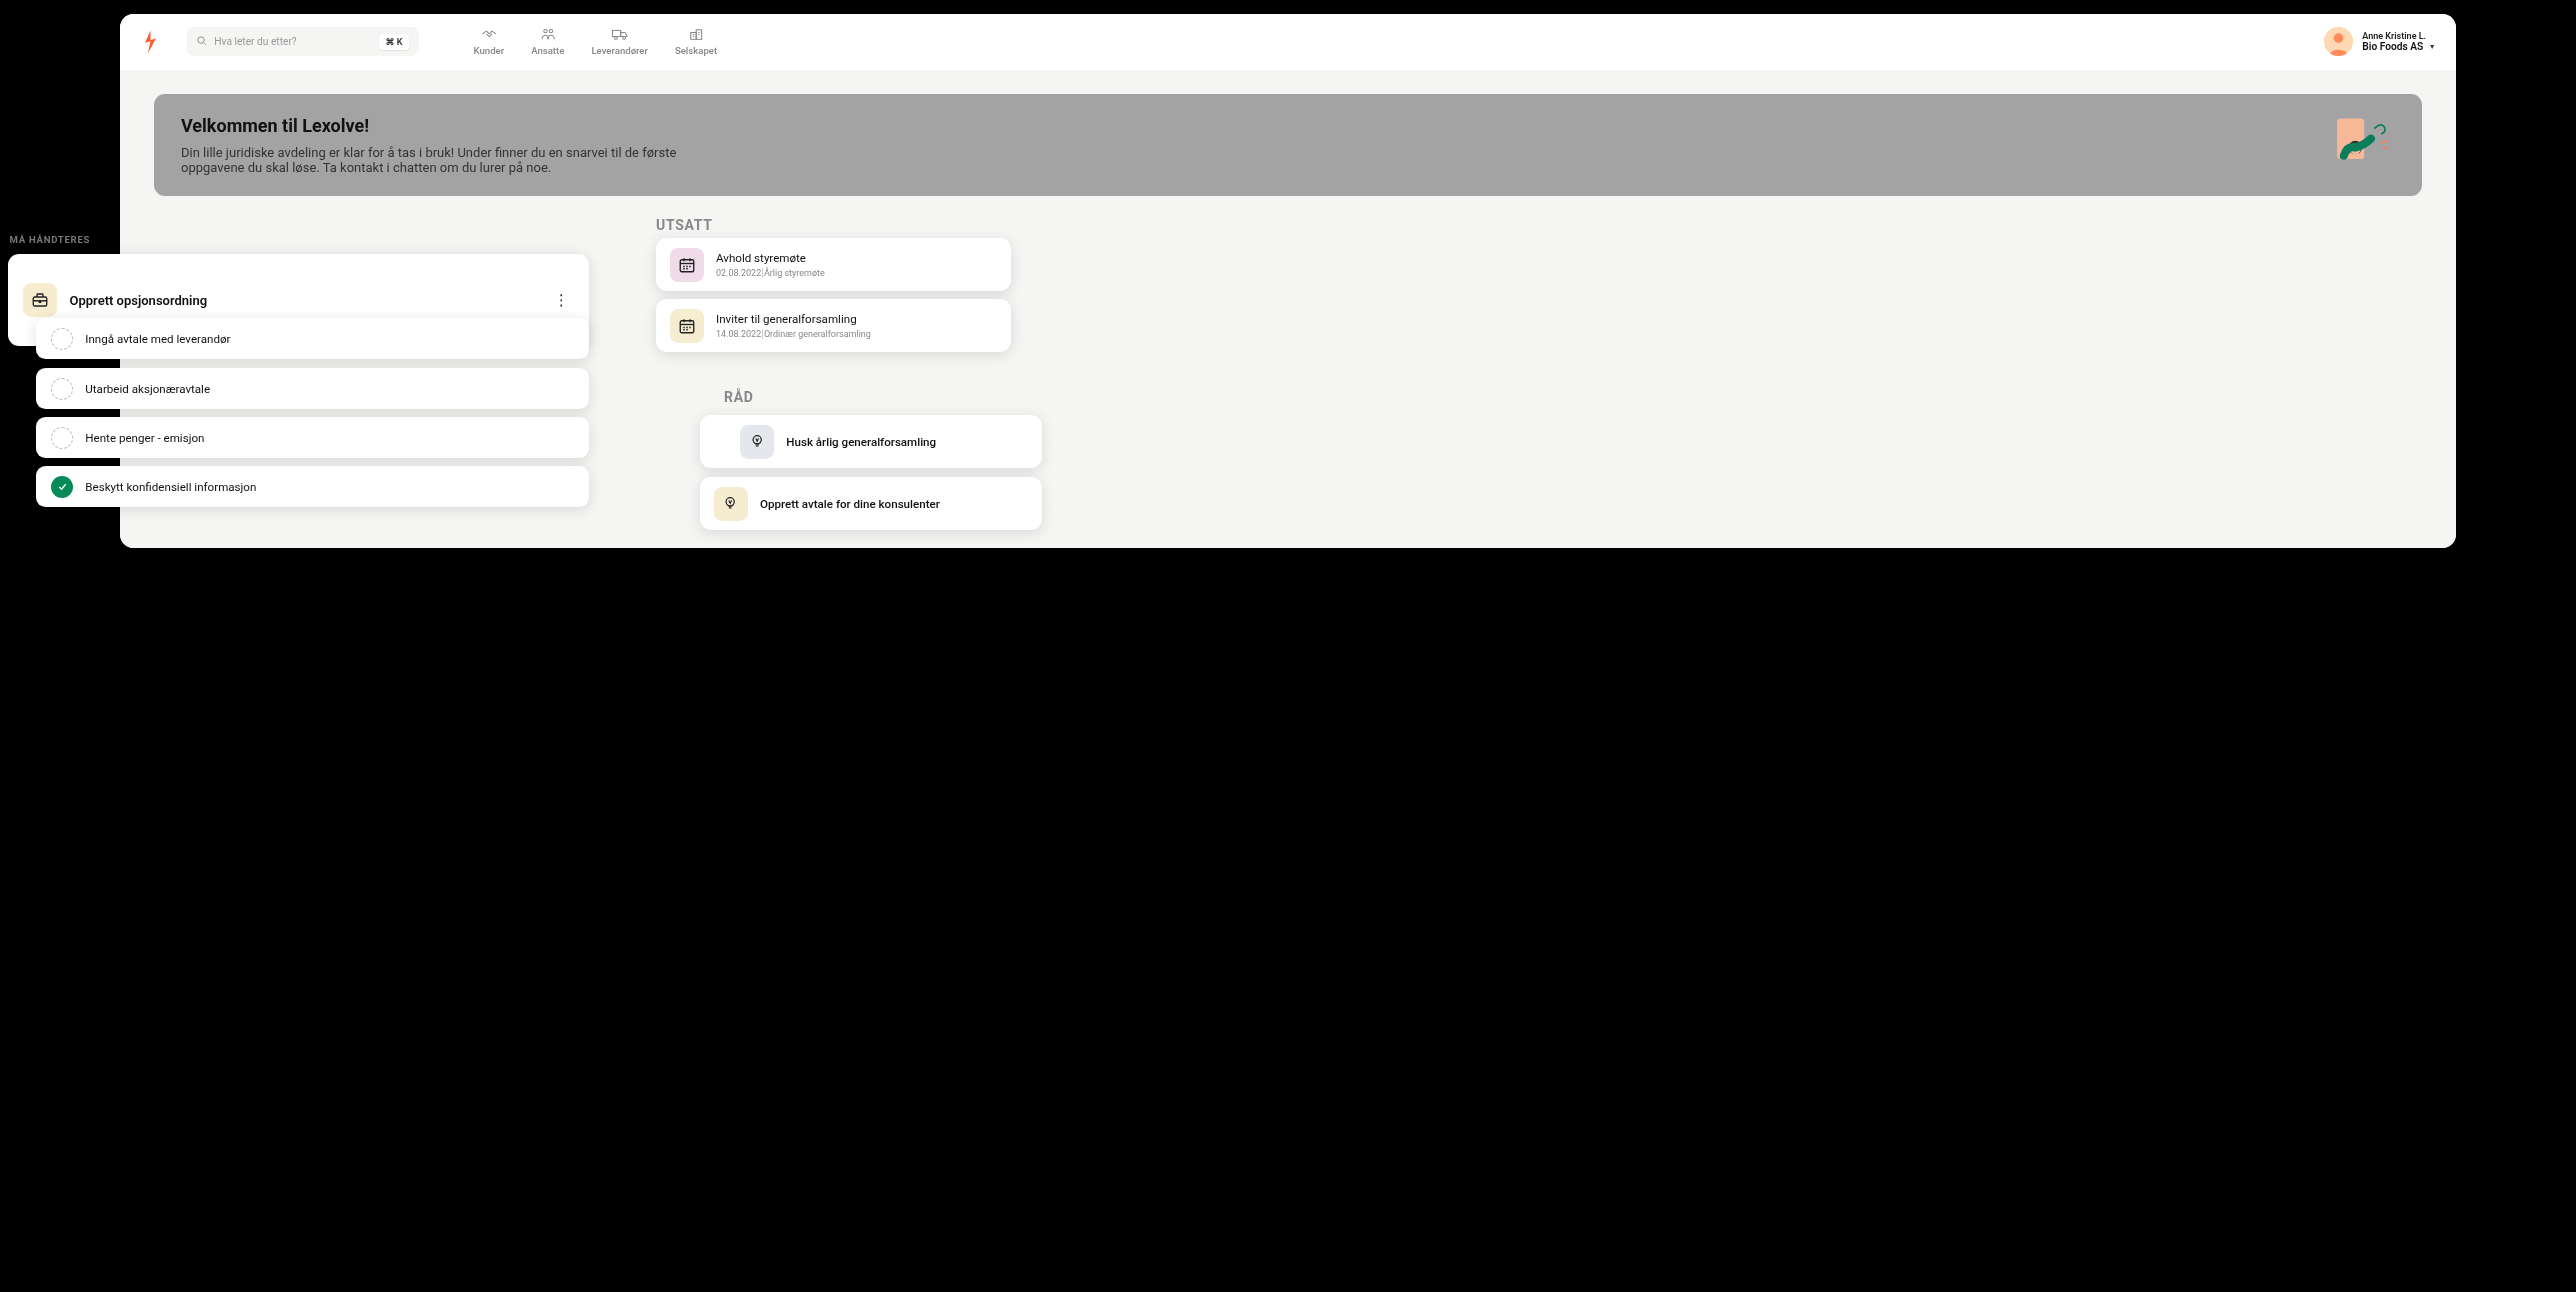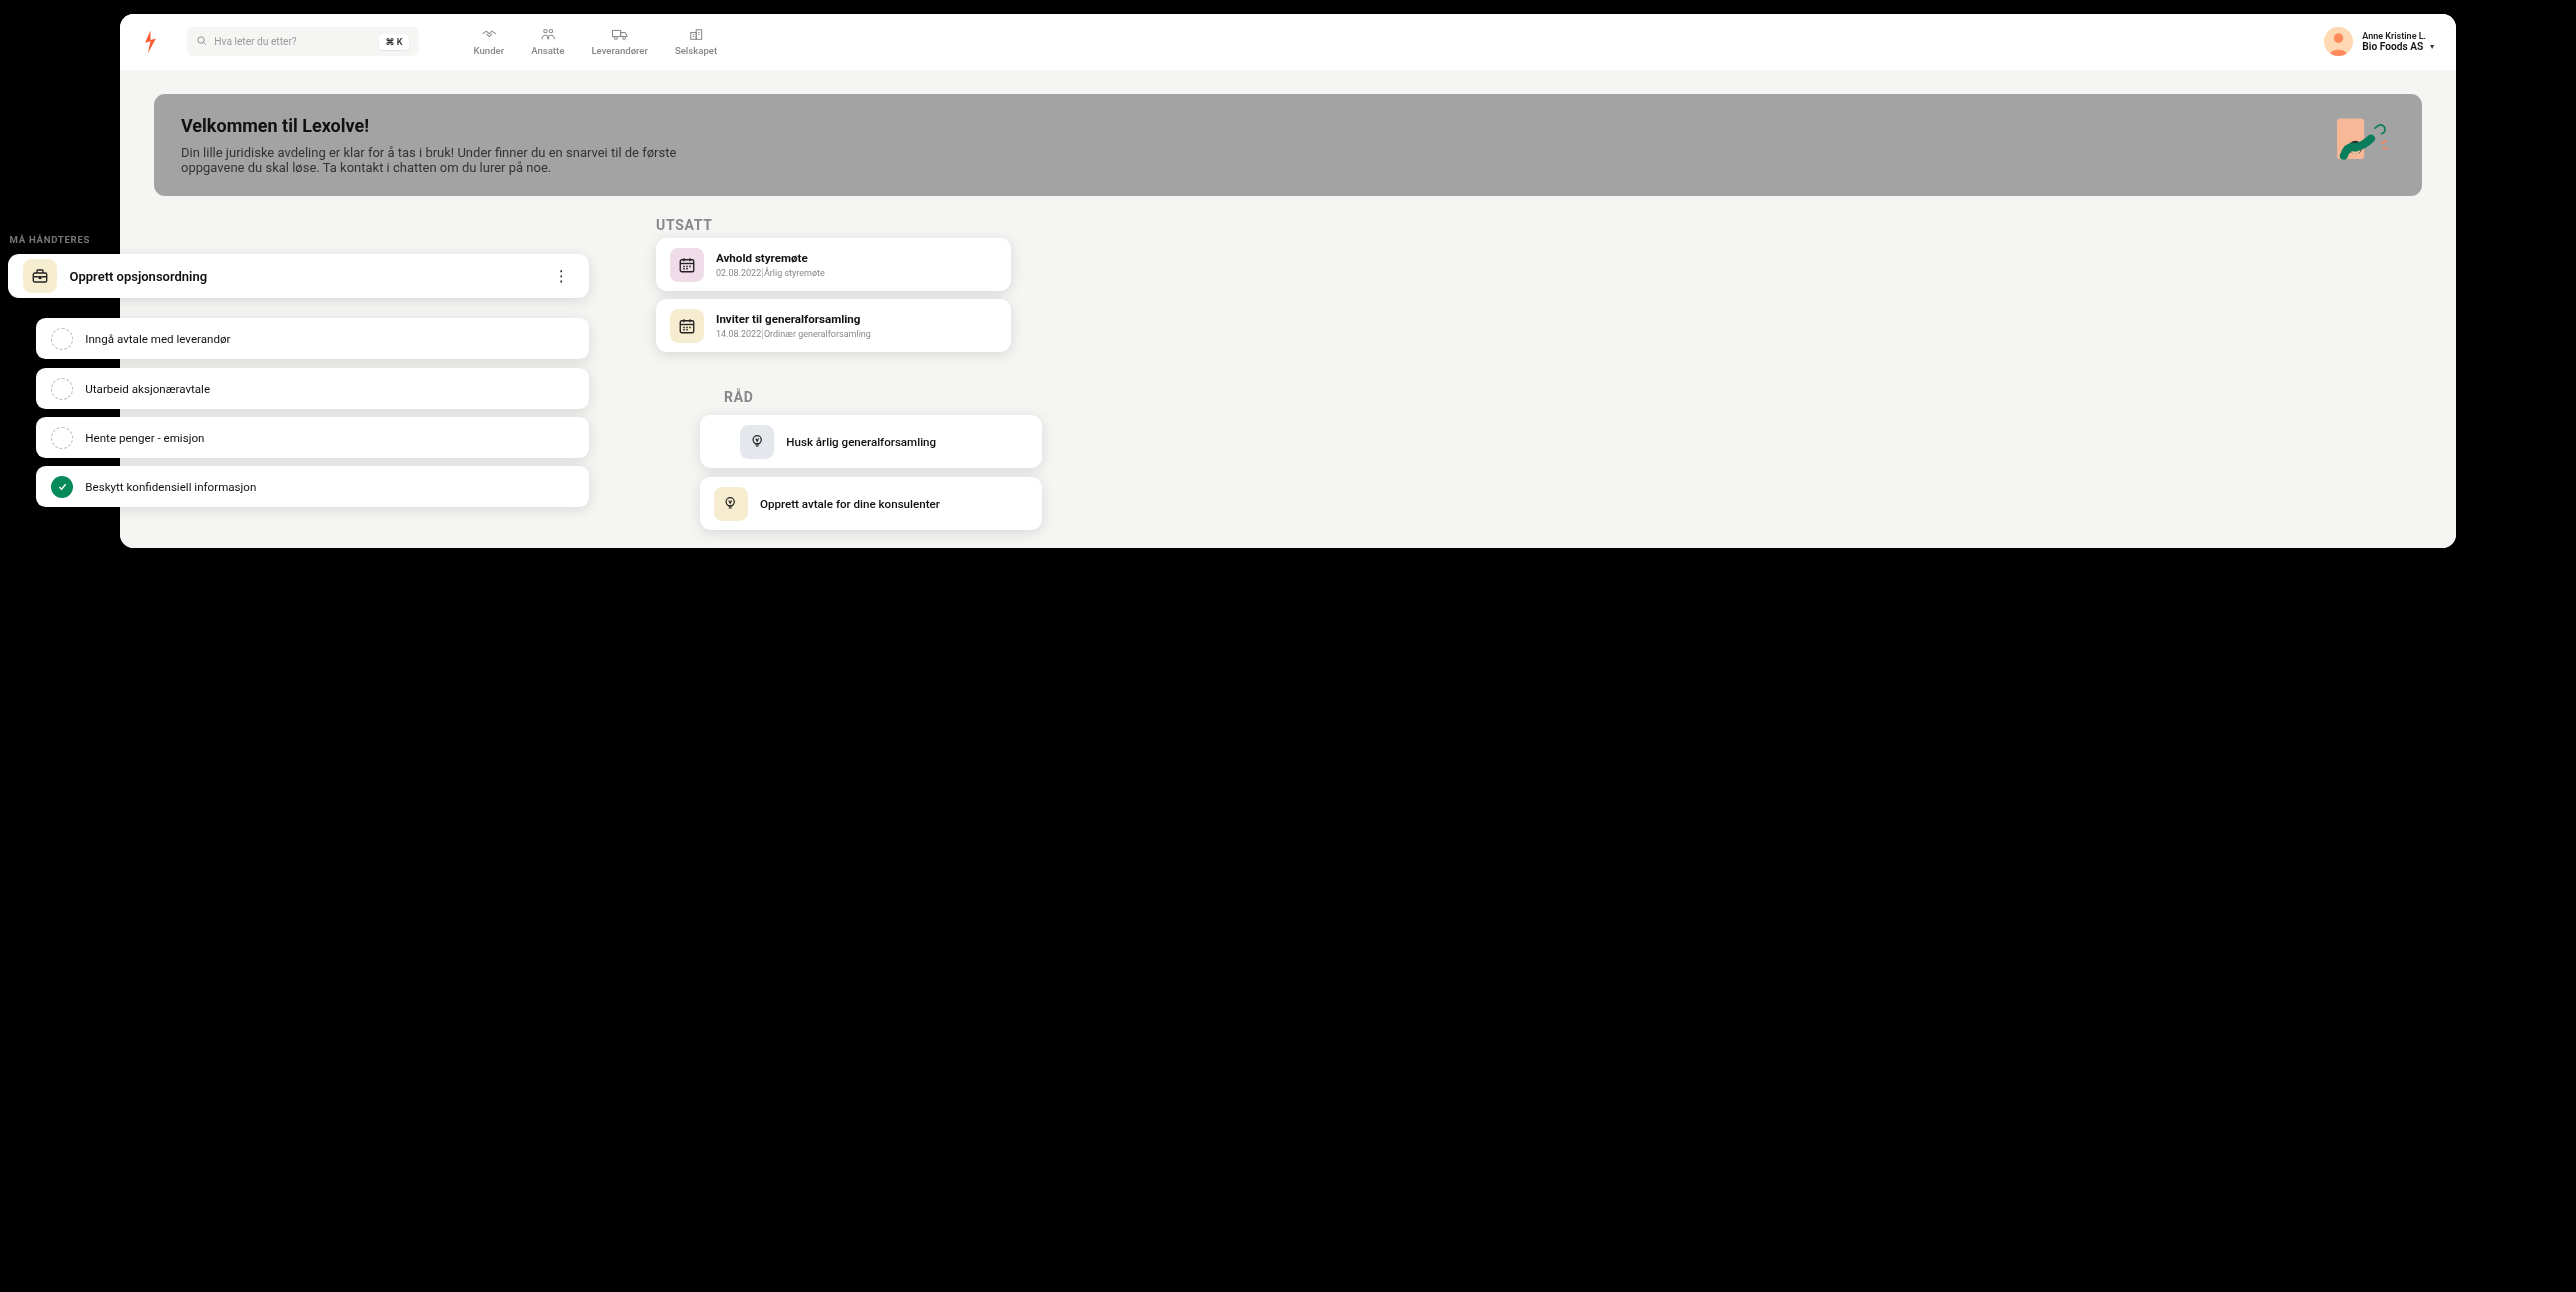--- a/index.html
+++ b/index.html
@@ -155,21 +155,21 @@
       letter-spacing: 0.7px;
       color: #777;
     }
     .task-card-primary {
       position: absolute;
       top: 254px;
       left: 8.2px;
       width: 581px;
       background: #fff;
       border-radius: 11px;
-      padding: 5px 15px;
+      padding: 29px 15px;
       display: flex;
       align-items: center;
       gap: 12.3px;
       box-shadow: 0 2.7px 13.7px rgba(0,0,0,0.12);
     }
     .task-icon-box {
       width: 34px;
       height: 34px;
       border-radius: 8.2px;
       display: flex;
@@ -260,21 +260,21 @@
     }
     .utsatt-icon-box.pink { background: #efdce8; }
     .utsatt-icon-box.cream { background: #f6edd1; }
     .utsatt-info {
       display: flex;
       flex-direction: column;
       gap: 2.7px;
     }
     .utsatt-title {
       font-size: 11.6px;
-      font-weight: 700;
+      font-weight: 400;
       color: #111;
     }
     .utsatt-meta {
       display: flex;
       align-items: center;
       gap: 1px;
       font-size: 9px;
       color: #888;
     }
     .utsatt-meta .divider {

